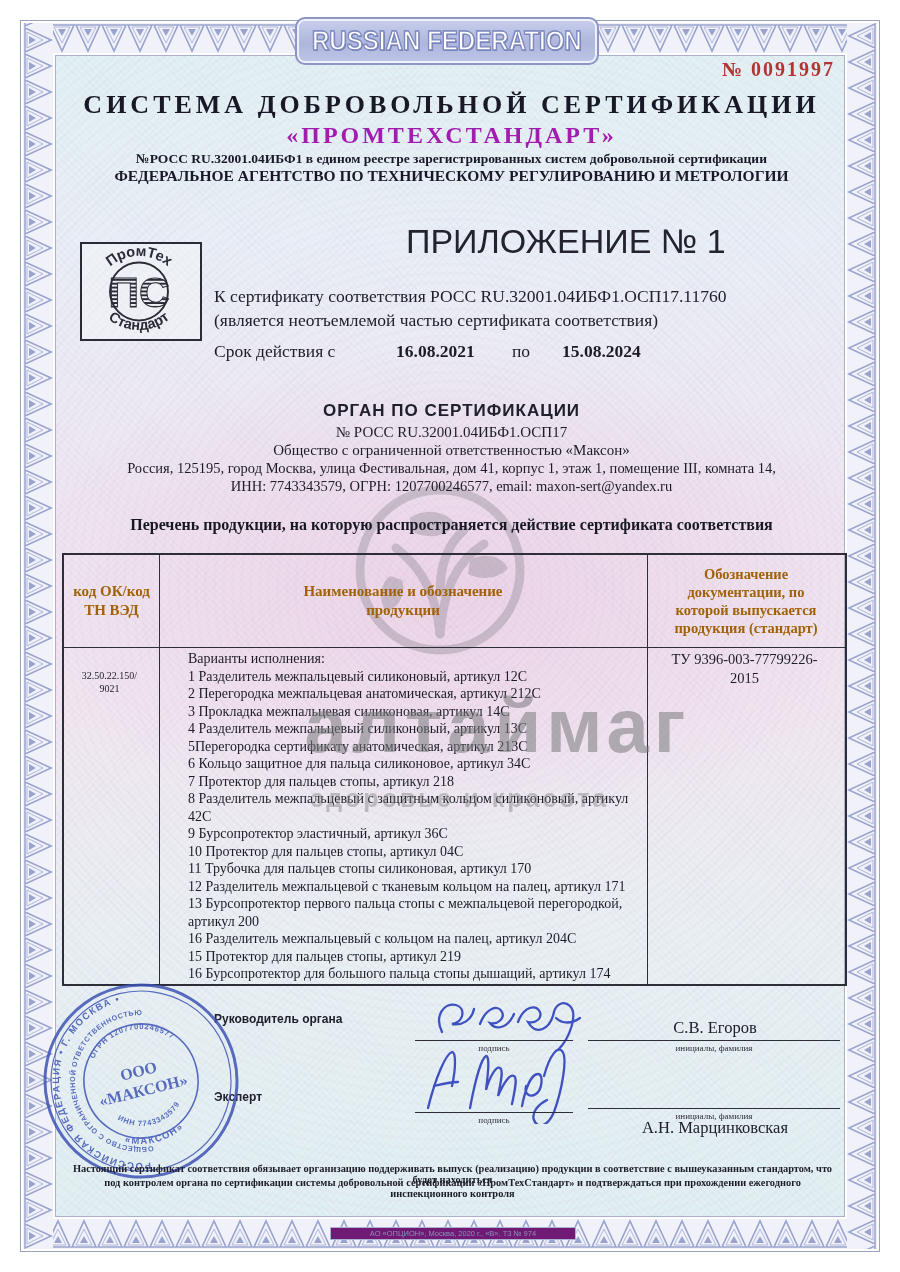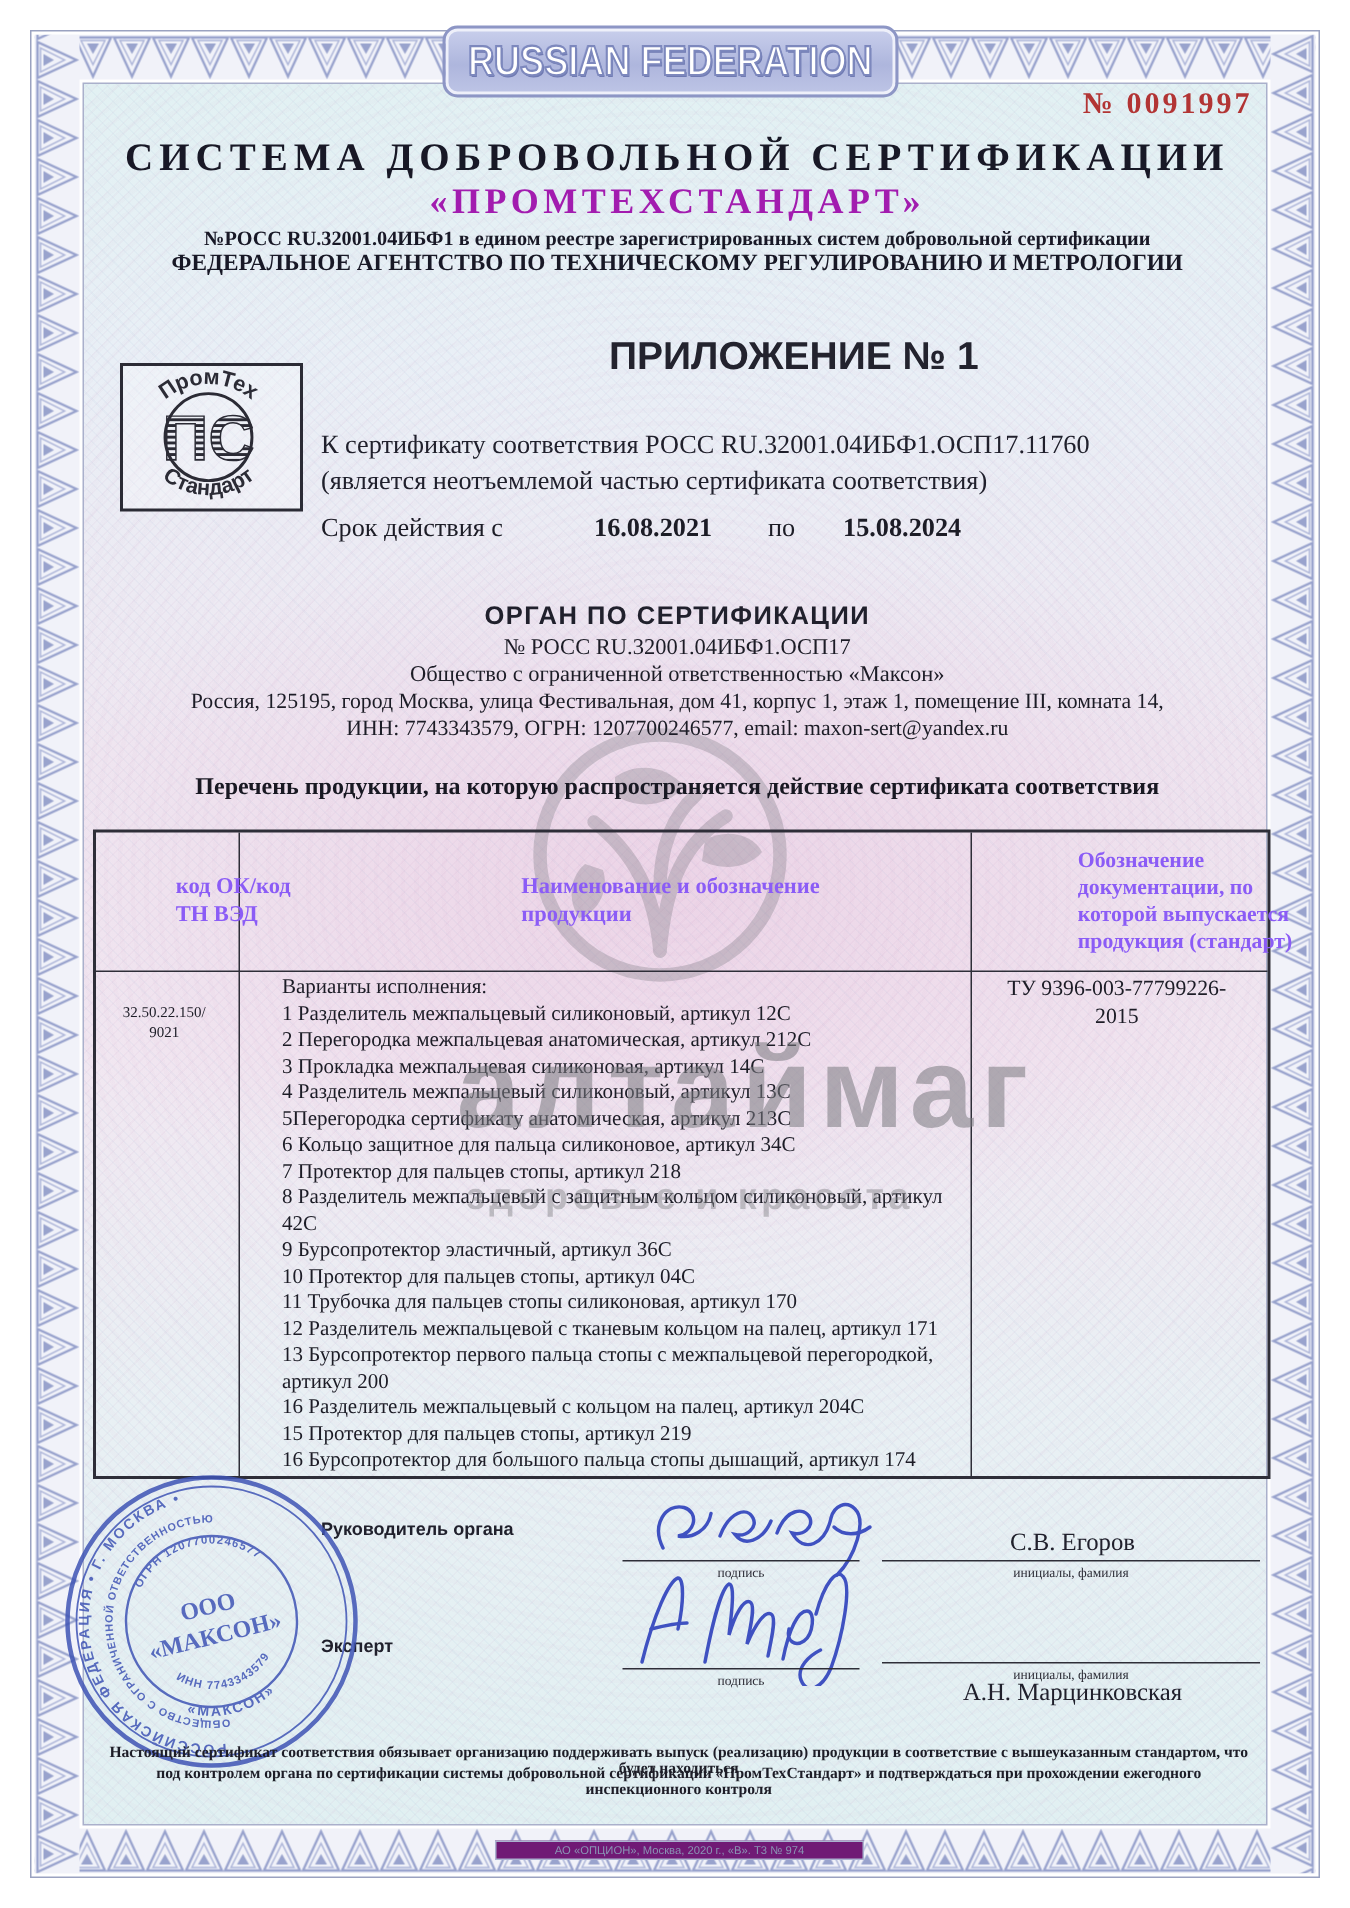--- a/index.html
+++ b/index.html
@@ -40,41 +40,41 @@
   .serial{
     left:600px; top:58px; width:235px; text-align:right;
     font-size:20px; letter-spacing:2px; color:#b23434; font-weight:bold;
   }
   
   .title1{left:60px; right:57px; top:90px; text-align:center; font-weight:bold; font-size:26px; letter-spacing:4px; color:#181826;}
   .title2{left:60px; right:57px; top:122px; text-align:center; font-weight:bold; font-size:24px; letter-spacing:3px; color:#a21caf;}
   .registry{left:60px; right:57px; top:151px; text-align:center; font-weight:bold; font-size:13.5px; color:#181826;}
   .agency{left:60px; right:57px; top:167px; text-align:center; font-weight:bold; font-size:15.5px; color:#181826;}
   
-  .annex-title{left:406px; top:222px; font-family:"Liberation Sans", sans-serif; font-weight:bold; font-size:26px; color:#23232e;}
+  .annex-title{left:406px; top:222px; font-family:"Liberation Sans", sans-serif; font-weight:normal; font-size:34px; color:#23232e;}
   .annex-line{left:214px; width:600px; font-size:17.5px; color:#20202c;}
   .validity-label{left:214px; top:341px; font-size:17.5px;}
   .validity-from{left:396px; top:341px; font-size:17.5px; font-weight:bold;}
   .validity-po{left:512px; top:341px; font-size:17.5px;}
   .validity-to{left:562px; top:341px; font-size:17.5px; font-weight:bold;}
   
   .logo-box{left:80px; top:242px; width:118px; height:95px; border:2.5px solid #2b2b35; background:rgba(255,255,255,0.25);}
   
   .center-line{left:60px; right:57px; text-align:center;}
   .org-title{top:401px; font-family:"Liberation Sans", sans-serif; font-weight:bold; font-size:17px; letter-spacing:1px; color:#20202c;}
   .org-number{top:424px; font-size:15px;}
   .org-name{top:442px; font-size:15px;}
   .org-address{top:460px; font-size:14.5px;}
   .org-req{top:478px; font-size:14.5px;}
   .list-caption{top:516px; font-weight:bold; font-size:16px; color:#181822;}
   
   .ptable{left:62px; top:553px; width:781px; height:429px; border:2px solid #2e2e38;}
   .vline{position:absolute; top:0; bottom:0; width:0; border-left:1.5px solid #2e2e38;}
   .hline{position:absolute; left:0; right:0; height:0; border-top:1.5px solid #2e2e38;}
-  .cell{position:absolute; display:flex; align-items:center; justify-content:center; white-space:pre-line; font-weight:bold; font-size:15px; line-height:1.25; color:#8b5cf6;padding-left:44px;}
+  .cell{position:absolute; display:flex; align-items:center; justify-content:center; text-align:center; white-space:pre-line; font-weight:bold; font-size:15px; line-height:1.25; color:#a16207;}
   .code-cell{left:62px; top:670px; width:95px; text-align:center; white-space:pre-line; font-size:10px; line-height:1.25;}
   .doc-cell{left:646px; top:650px; width:197px; text-align:center; white-space:pre-line; font-size:14.5px; line-height:1.3;}
   .plist{left:168px; top:650px; width:478px; font-size:14px; line-height:17.5px;margin-left:20px;}
   .plist .pline{white-space:pre-line;}
   
   .wm-flower{left:352px; top:482px; opacity:0.30;}
   .wm-shop{
     left:225px; top:682px; width:545px; text-align:center;
     font-family:"Liberation Sans", sans-serif; font-weight:bold; font-size:76px;
     color:rgba(122,122,128,0.55); letter-spacing:5px;

